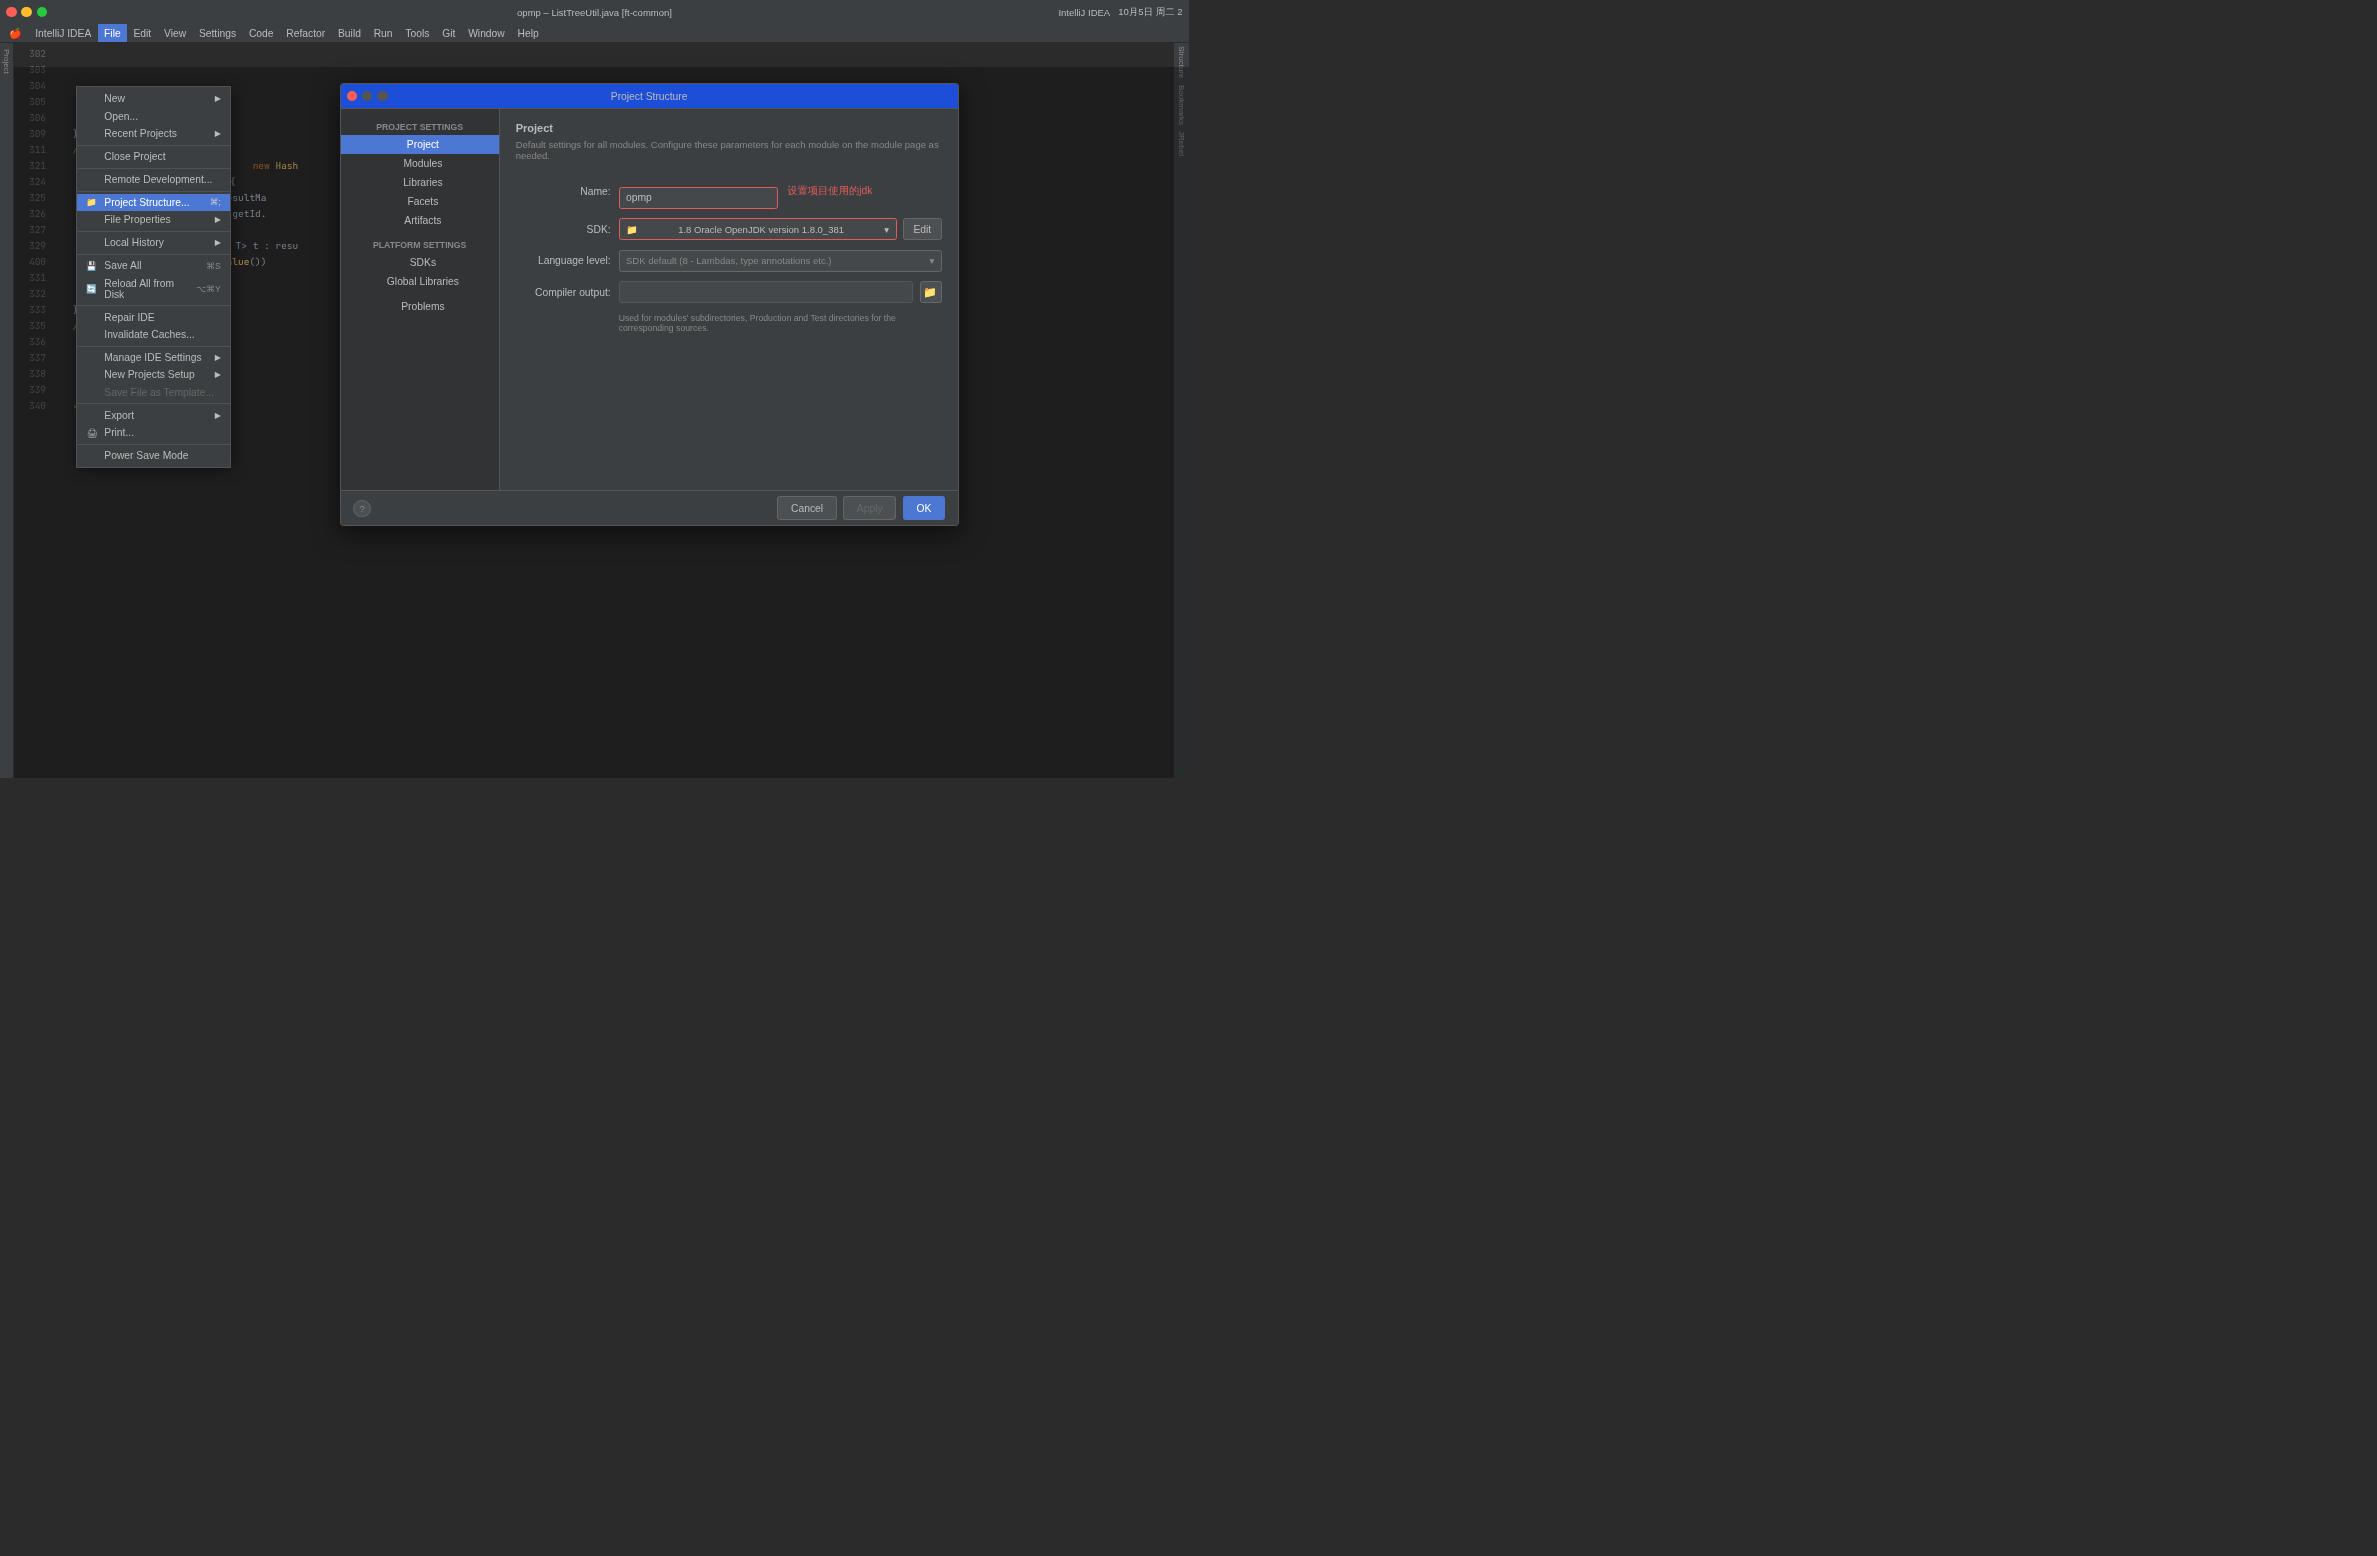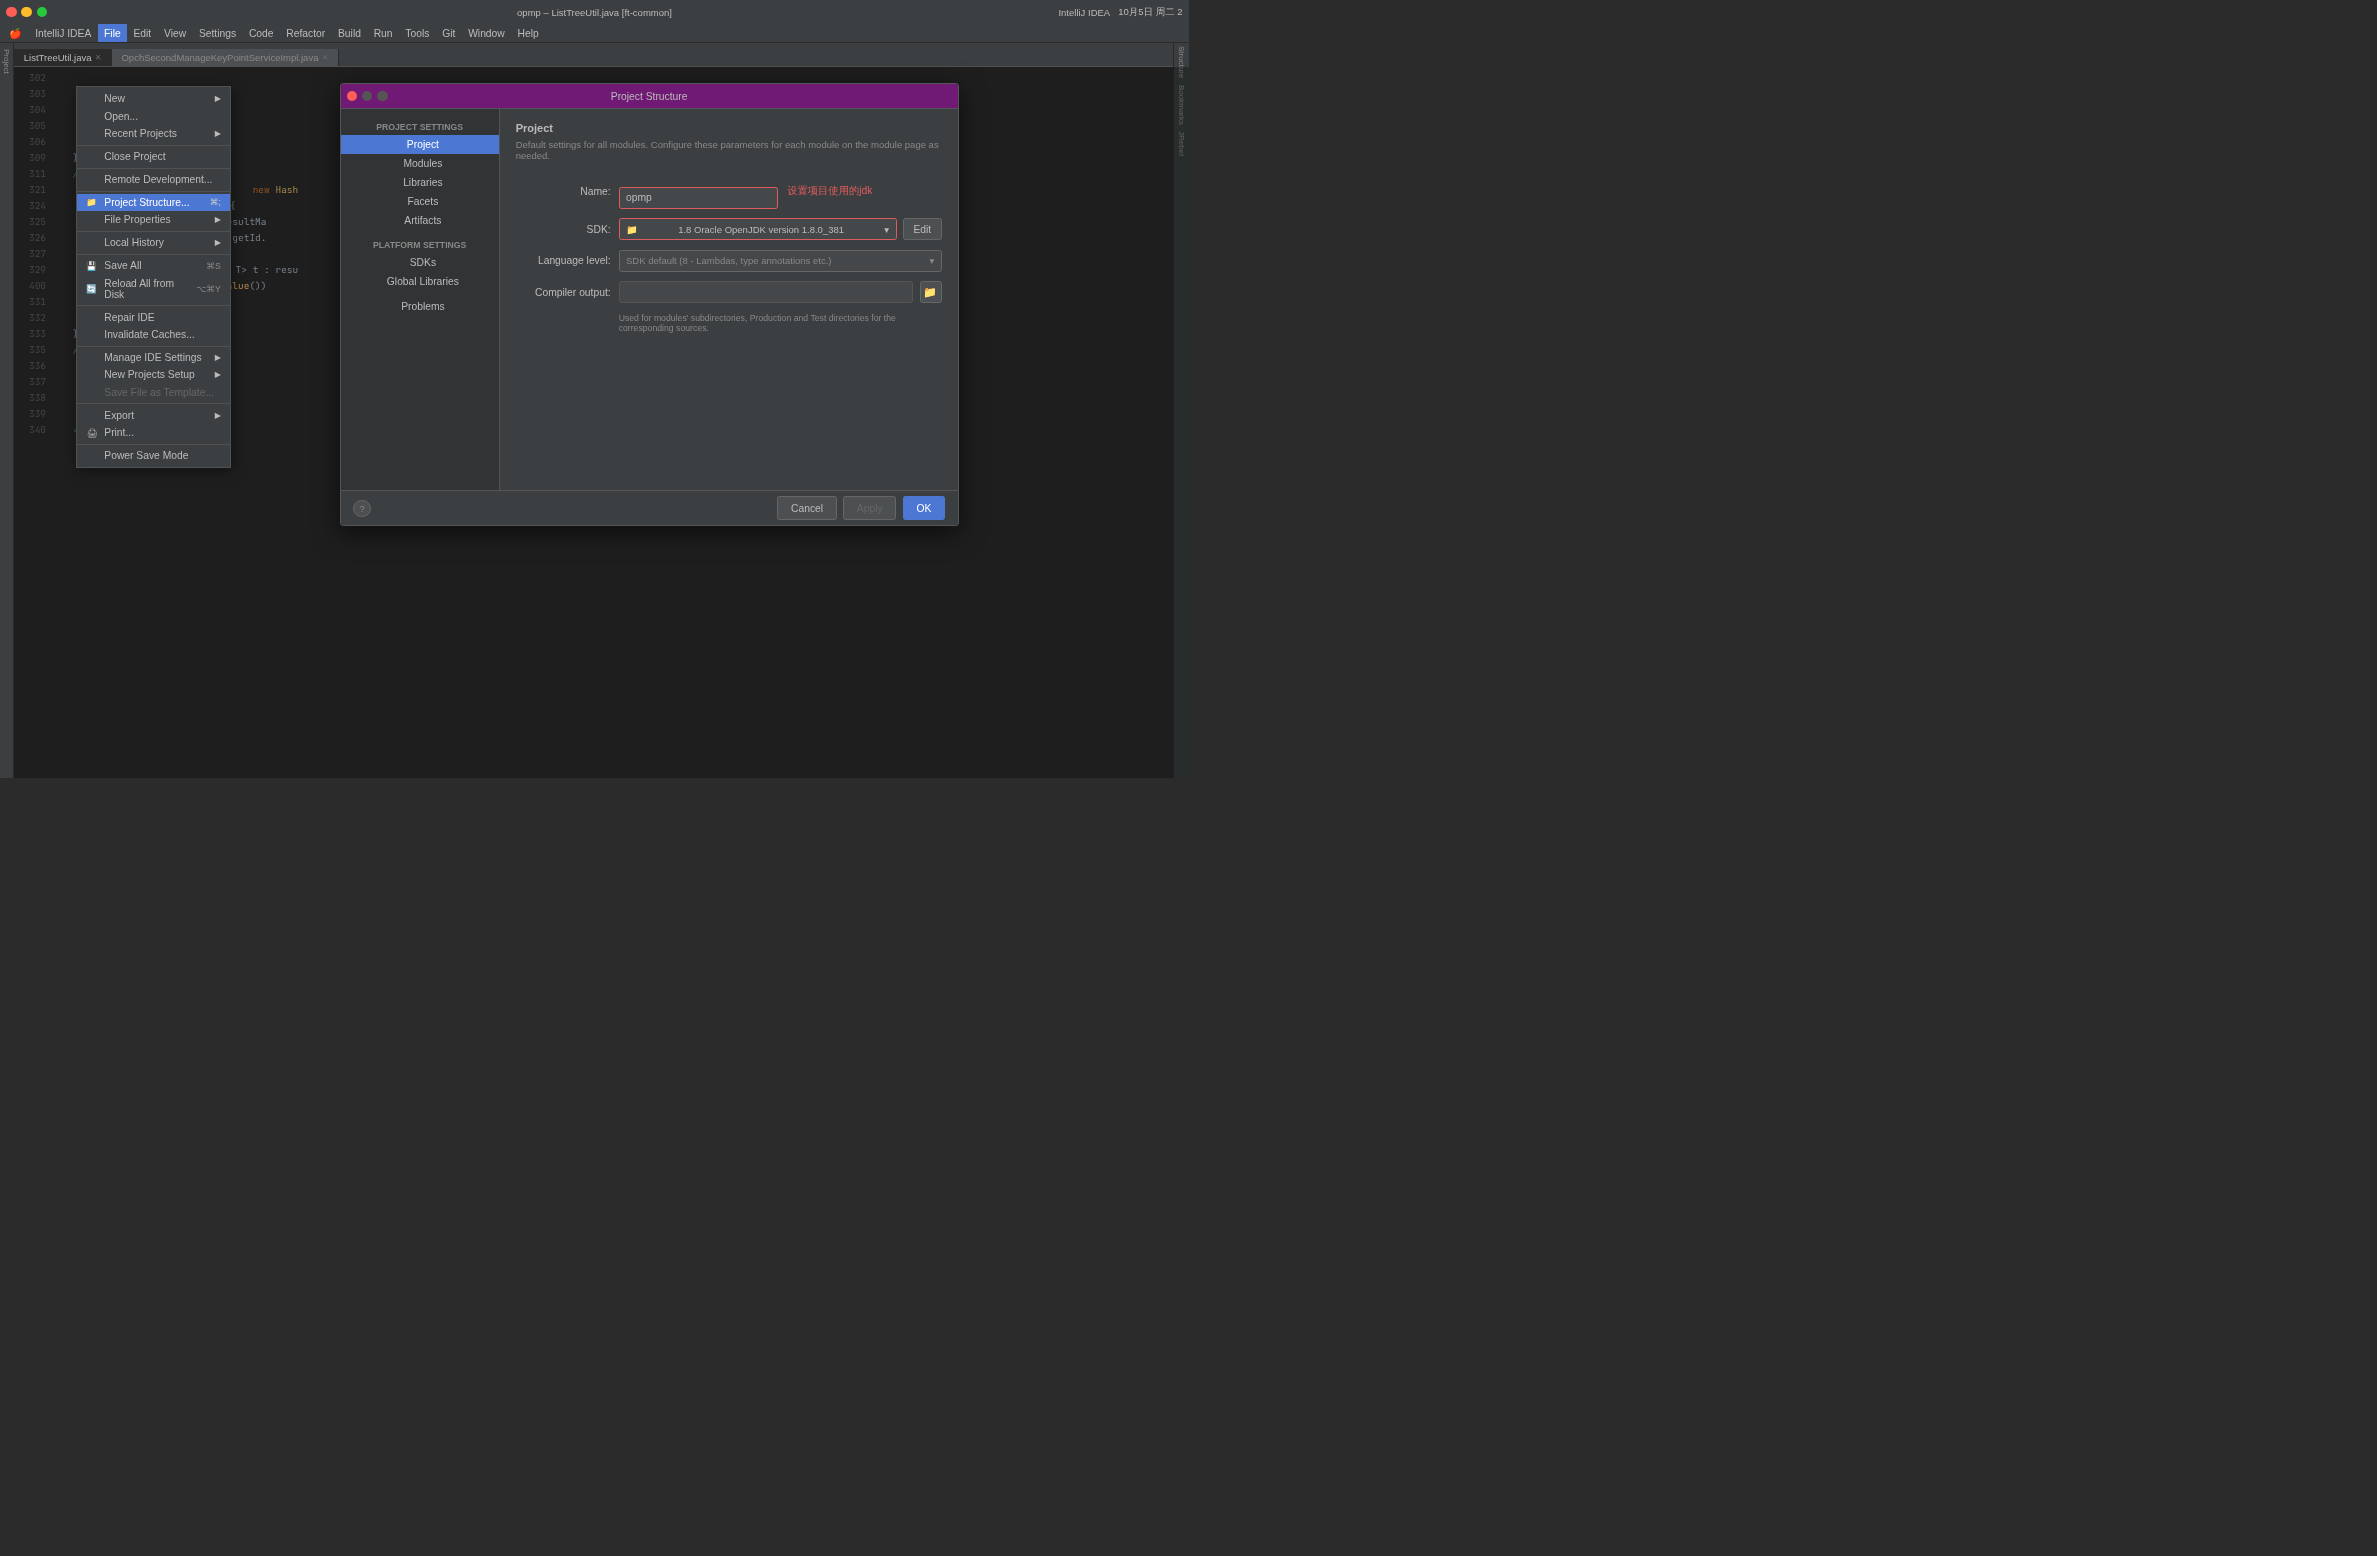--- a/index.html
+++ b/index.html
@@ -230,21 +230,21 @@
       background: #3c3f41;
       border: 0.8px solid #555;
       box-shadow: 0 6.4px 25.4px rgba(0,0,0,0.6);
       border-radius: 3.2px;
       overflow: hidden;
       position: relative;
       margin-left: 95px;
     }
     .dialog-title-bar {
       height: 25.4px;
-      background: #701a75;
+      background: #1d4ed8;
       display: flex;
       align-items: center;
       justify-content: center;
       border-bottom: 0.8px solid #555;
       position: relative;
     }
     .dialog-traffic {
       position: absolute;
       left: 6.4px;
       display: flex;
@@ -493,30 +493,20 @@
 </div>
 
 <div class="main-layout">
 
   <div class="sidebar">
     <div class="vert-label">Project</div>
   </div>
 
   <div class="editor-area">
 
-    <div class="editor-tabs">
-      <div class="editor-tab active">
-        <span>ListTreeUtil.java</span>
-        <span class="tab-close">✕</span>
-      </div>
-      <div class="editor-tab">
-        <span>OpchSecondManageKeyPointServiceImpl.java</span>
-        <span class="tab-close">✕</span>
-      </div>
-    </div>
 
     <div class="code-editor">
       <div class="code-line">
         <span class="line-num">302</span>
         <span class="code-content"></span>
       </div>
       <div class="code-line">
         <span class="line-num">303</span>
         <span class="code-content"></span>
       </div>

